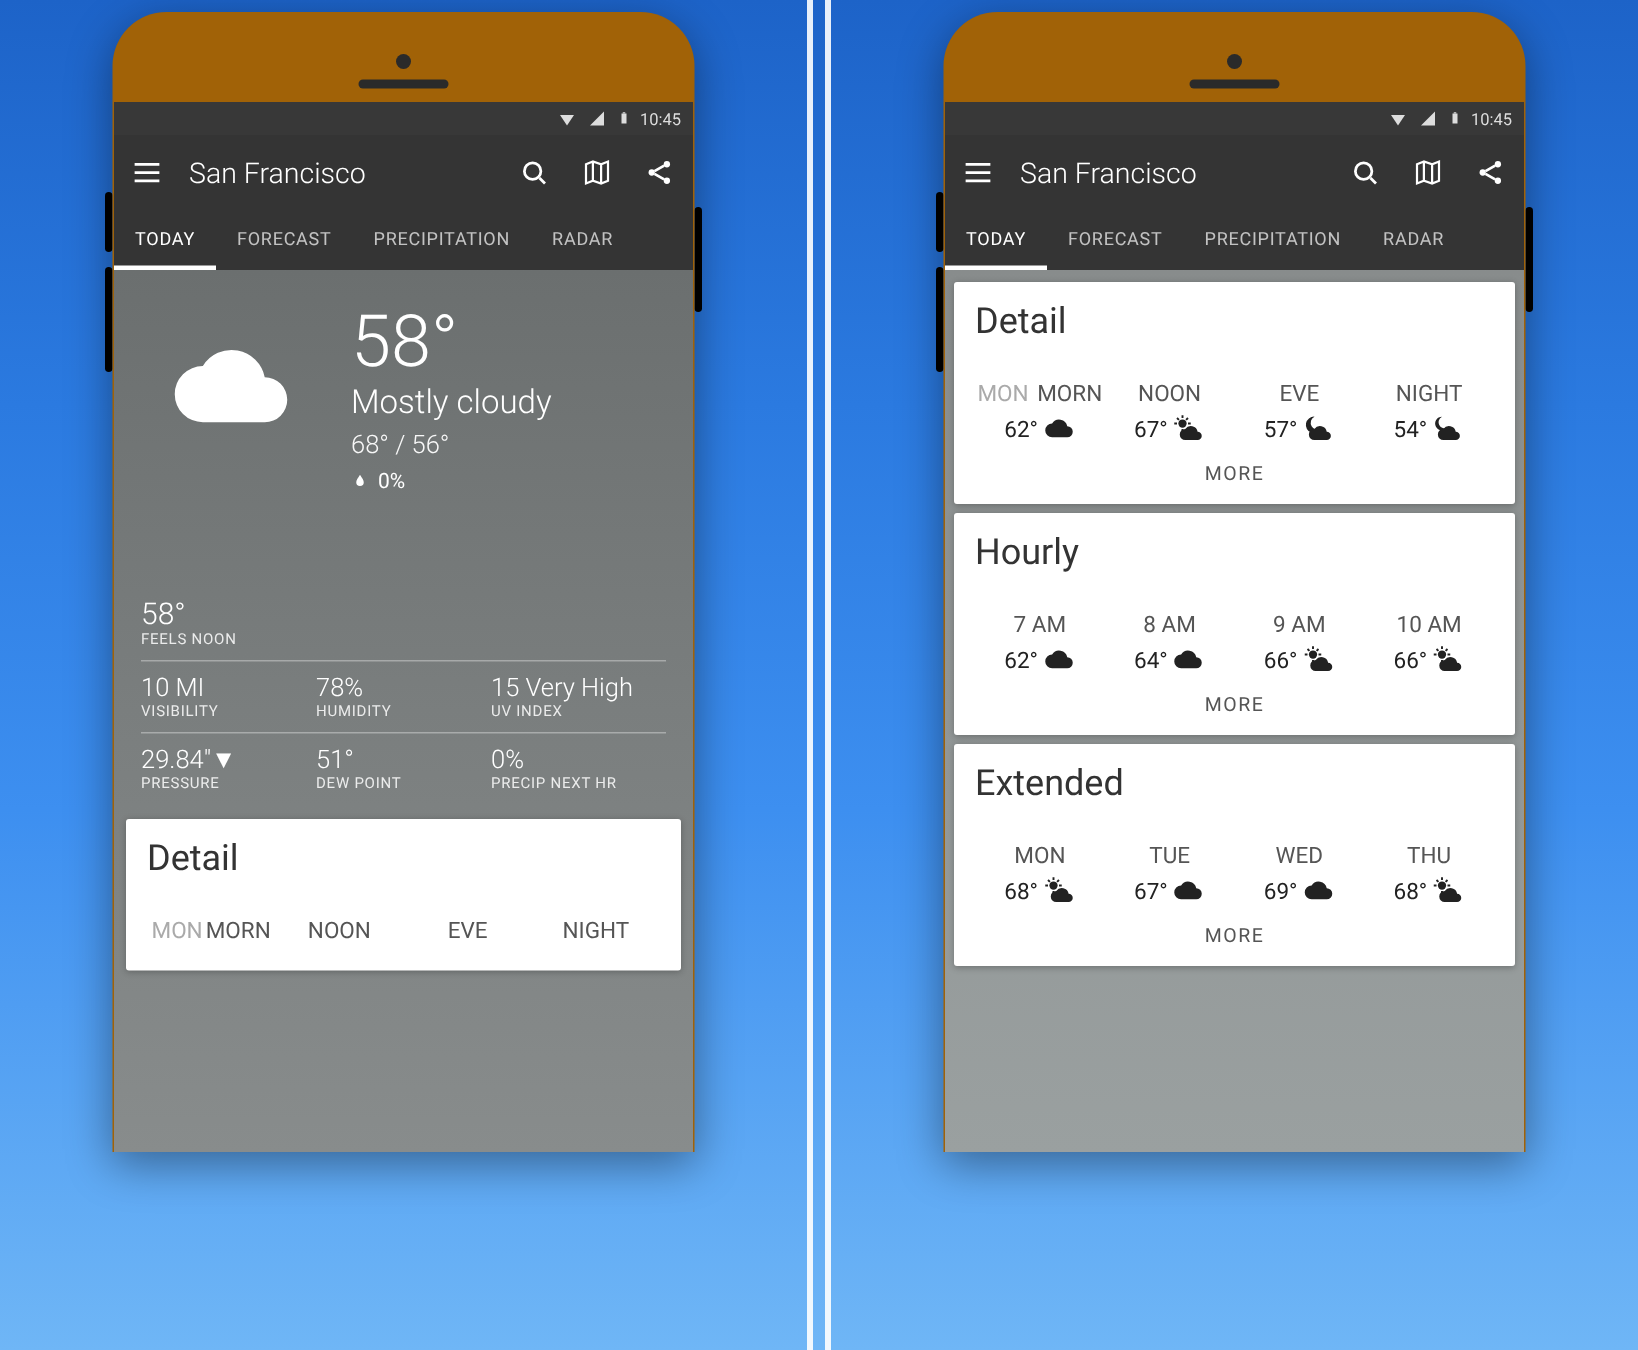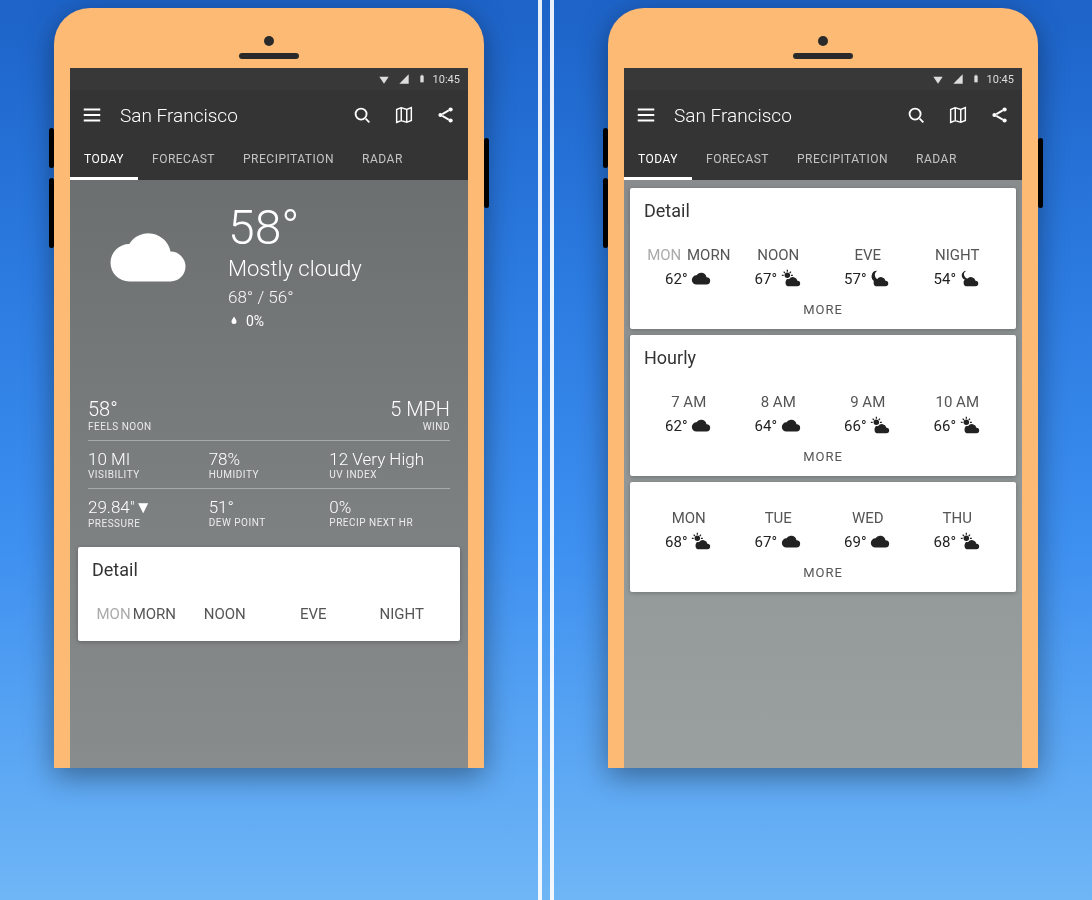--- a/index.html
+++ b/index.html
@@ -22,25 +22,25 @@
     color:#fff;
     font-size:28px;
     font-weight:300;
     text-align:center;
     line-height:1.3;
     padding: 22px 30px 10px;
     text-shadow:0 1px 3px rgba(0,0,0,0.3);
   }
   .phone-wrap { position:relative; margin-top:8px; }
   .phone {
-    width:430px;
+    width:388px;
     height:760px;
-    background:#fdba74;
+    background:#a16207;
     border-radius:36px 36px 0 0;
-    padding:60px 16px 0;
+    padding:60px 1px 0;
     position:relative;
     box-shadow:0 8px 30px rgba(0,0,0,0.4);
   }
   .phone::before{
     content:"";
     position:absolute;
     left:50%; top:28px; transform:translateX(-50%);
     width:10px; height:10px; border-radius:50%;
     background:#2a2a2a;
   }
@@ -117,21 +117,21 @@
   .stat .lbl{font-size:10px;letter-spacing:0.5px;opacity:0.85;}
   .stat.right{text-align:right;}
   .card{
     background:#fff;
     color:#333;
     border-radius:2px;
     margin:6px;
     padding:12px 14px;
     box-shadow:0 1px 4px rgba(0,0,0,0.25);
   }
-  .card h3{font-size:18px;font-weight:400;margin-bottom:10px;}
+  .card h3{font-size:24px;font-weight:400;margin-bottom:10px;}
   .mini-row{display:flex;justify-content:space-between;align-items:flex-start;padding:2px 0;}
   .mini-col{flex:1;text-align:center;}
   .mini-col .hd{font-size:15px;color:#555;margin-bottom:4px;margin-top:13px;}
   .mini-col .hd .pre{color:#aaa;margin-right:2px;}
   .mini-col .vl{font-size:15px;color:#222;display:flex;align-items:center;justify-content:center;gap:3px;}
   .more{text-align:center;font-size:13px;letter-spacing:1px;color:#555;margin-top:10px;}
   .content.bg-clouds{background:linear-gradient(180deg,#888c8c,#9aa0a0);}
   svg{display:block;}
 </style>
 </head>
@@ -253,36 +253,32 @@
                     </svg>
                   <span>0%</span>
                 </div>
               </div>
             </div>
             <div class="stat-row first">
               <div class="stat">
                   <div class="val">58°</div>
                   <div class="lbl">FEELS NOON</div>
                 </div>
-              <div class="stat right">
-                  <div class="val">5 MPH</div>
-                  <div class="lbl">WIND</div>
-                </div>
             </div>
             <div class="stat-row">
               <div class="stat">
                   <div class="val" style="font-size:17px">10 MI</div>
                   <div class="lbl">VISIBILITY</div>
                 </div>
               <div class="stat">
                   <div class="val" style="font-size:17px">78%</div>
                   <div class="lbl">HUMIDITY</div>
                 </div>
               <div class="stat">
-                  <div class="val" style="font-size:17px">12 Very High</div>
+                  <div class="val" style="font-size:17px">15 Very High</div>
                   <div class="lbl">UV INDEX</div>
                 </div>
             </div>
             <div class="stat-row">
               <div class="stat">
                   <div class="val" style="font-size:17px">29.84"▼</div>
                   <div class="lbl">PRESSURE</div>
                 </div>
               <div class="stat">
                   <div class="val" style="font-size:17px">51°</div>
@@ -447,20 +443,21 @@
                     <svg width="22" height="22" viewBox="0 0 24 24" style="color: rgb(34, 34, 34);">
                       <use href="#i-partly"></use>
                     </svg>
                   </div>
                 </div>
               </div>
             <div class="more">MORE</div>
           </div>
 
           <div class="card">
+            <h3>Extended</h3>
             <div class="mini-row" id="extended-cols">
                 <div class="mini-col">
                   <div class="hd"><span>MON</span></div>
                   <div class="vl">
                     <span>68°</span>
                     <svg width="22" height="22" viewBox="0 0 24 24" style="color: rgb(34, 34, 34);">
                       <use href="#i-partly"></use>
                     </svg>
                   </div>
                 </div>

